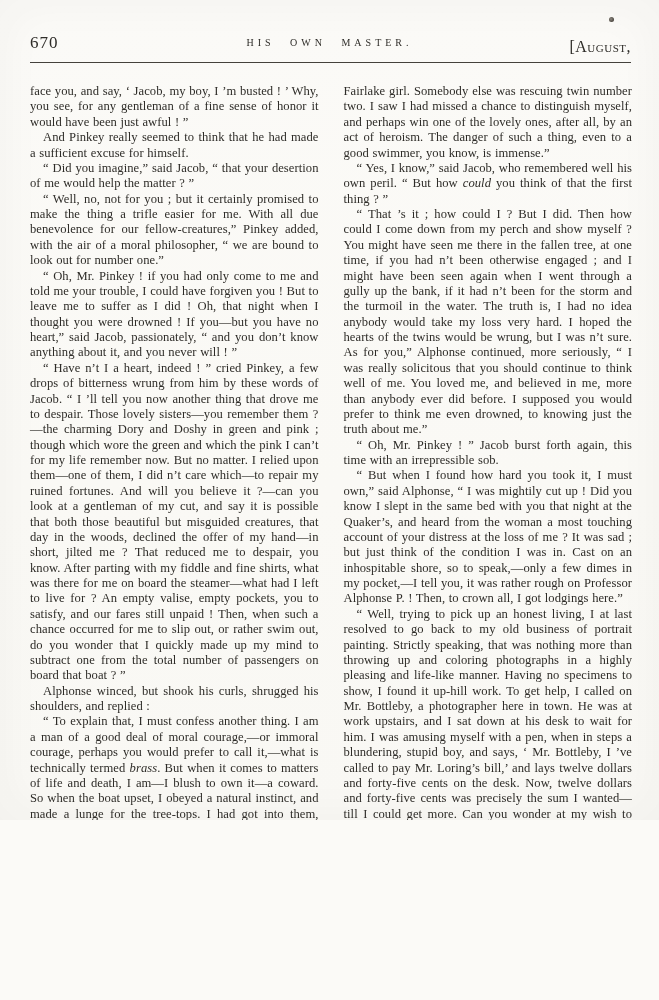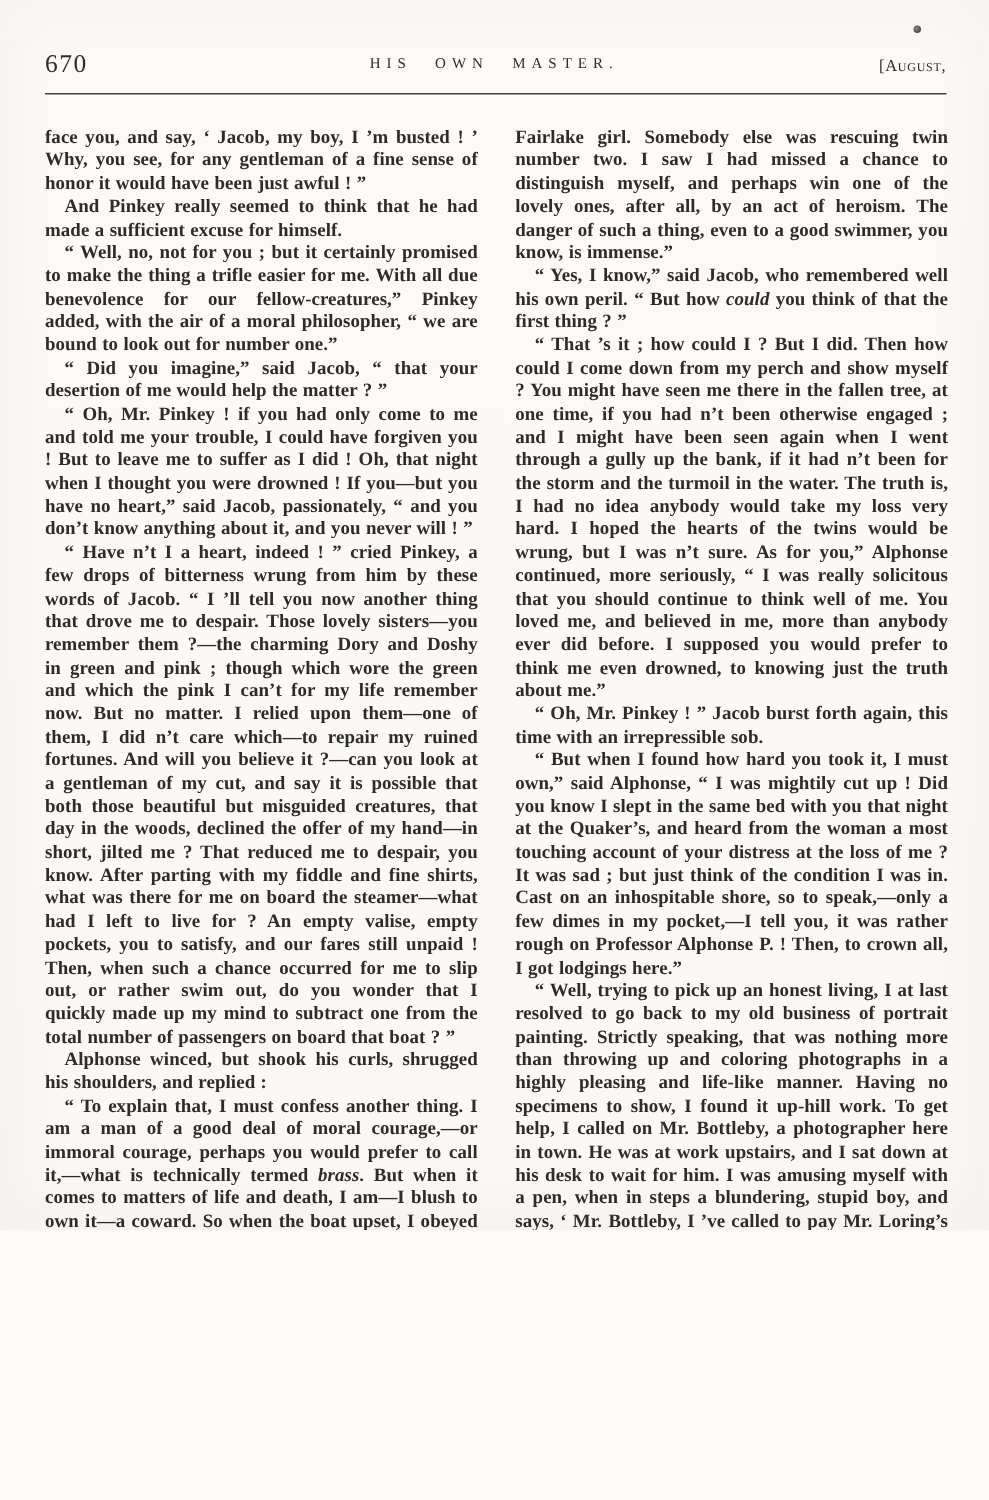--- a/index.html
+++ b/index.html
@@ -27,34 +27,34 @@
     position: absolute; left: 30px; top: 33px;
     font-size: 17px; letter-spacing: 1px;
   }
   .running-title {
     position: absolute; left: 0; top: 37px; width: 100%;
     text-align: center;
     font-size: 10px; letter-spacing: 4px; word-spacing: 9px;
   }
   .issue-label {
     position: absolute; right: 28px; top: 38px;
-    font-size: 11px; font-variant: small-caps; letter-spacing: 0.5px;
+    font-size: 16px; font-variant: small-caps; letter-spacing: 0.5px;
   }
   .ornament-dot {
     position: absolute; left: 609px; top: 17px;
     width: 5px; height: 5px; border-radius: 50%;
     background: radial-gradient(circle at 40% 40%, #8d8880 0%, #4a463f 70%);
   }
   .header-rule {
     position: absolute; left: 30px; right: 28px; top: 62px;
     border-top: 1.6px solid var(--rule);
   }
   .columns {
     position: absolute; left: 30px; right: 27px; top: 84px;
-    display: flex; gap: 25px; font-weight: bold;
+    display: flex; gap: 25px;
   }
   .column { flex: 1 1 0; min-width: 0; }
   .para {
     margin: 0;
     font-size: 12.6px;
     line-height: 15.38px;
     text-align: justify;
     text-indent: 13px;
     letter-spacing: 0.05px;
     word-spacing: 0.4px;
@@ -83,22 +83,22 @@
     <span class="running-title">HIS OWN MASTER.</span>
     <span class="issue-label">[August,</span>
     <span class="ornament-dot"></span>
     <div class="header-rule"></div>
   </header>
 
   <main class="columns">
     <div class="column">
         <p class="para no-indent">face you, and say, ‘ Jacob, my boy, I ’m busted ! ’ Why, you see, for any gentleman of a fine sense of honor it would have been just awful ! ”</p>
         <p class="para">And Pinkey really seemed to think that he had made a sufficient excuse for himself.</p>
+        <p class="para">“ Did you imagine,” said Jacob, “ that your desertion of me would help the matter ? ”</p>
         <p class="para">“ Well, no, not for you ; but it certainly promised to make the thing a trifle easier for me. With all due benevolence for our fellow-creatures,” Pinkey added, with the air of a moral philosopher, “ we are bound to look out for number one.”</p>
-        <p class="para">“ Did you imagine,” said Jacob, “ that your desertion of me would help the matter ? ”</p>
         <p class="para">“ Oh, Mr. Pinkey ! if you had only come to me and told me your trouble, I could have forgiven you ! But to leave me to suffer as I did ! Oh, that night when I thought you were drowned ! If you—but you have no heart,” said Jacob, passionately, “ and you don’t know anything about it, and you never will ! ”</p>
         <p class="para">“ Have n’t I a heart, indeed ! ” cried Pinkey, a few drops of bitterness wrung from him by these words of Jacob. “ I ’ll tell you now another thing that drove me to despair. Those lovely sisters—you remember them ?—the charming Dory and Doshy in green and pink ; though which wore the green and which the pink I can’t for my life remember now. But no matter. I relied upon them—one of them, I did n’t care which—to repair my ruined fortunes. And will you believe it ?—can you look at a gentleman of my cut, and say it is possible that both those beautiful but misguided creatures, that day in the woods, declined the offer of my hand—in short, jilted me ? That reduced me to despair, you know. After parting with my fiddle and fine shirts, what was there for me on board the steamer—what had I left to live for ? An empty valise, empty pockets, you to satisfy, and our fares still unpaid ! Then, when such a chance occurred for me to slip out, or rather swim out, do you wonder that I quickly made up my mind to subtract one from the total number of passengers on board that boat ? ”</p>
         <p class="para">Alphonse winced, but shook his curls, shrugged his shoulders, and replied :</p>
         <p class="para runover">“ To explain that, I must confess another thing. I am a man of a good deal of moral courage,—or immoral courage, perhaps you would prefer to call it,—what is technically termed <i>brass</i>. But when it comes to matters of life and death, I am—I blush to own it—a coward. So when the boat upset, I obeyed a natural instinct, and made a lunge for the tree-tops. I had got into them, when—I am ashamed to say it—I saw you help one of the twins to the boat, and then rescue that pretty little</p>
       </div>
     <div class="column">
         <p class="para no-indent">Fairlake girl. Somebody else was rescuing twin number two. I saw I had missed a chance to distinguish myself, and perhaps win one of the lovely ones, after all, by an act of heroism. The danger of such a thing, even to a good swimmer, you know, is immense.”</p>
         <p class="para">“ Yes, I know,” said Jacob, who remembered well his own peril. “ But how <i>could</i> you think of that the first thing ? ”</p>
         <p class="para">“ That ’s it ; how could I ? But I did. Then how could I come down from my perch and show myself ? You might have seen me there in the fallen tree, at one time, if you had n’t been otherwise engaged ; and I might have been seen again when I went through a gully up the bank, if it had n’t been for the storm and the turmoil in the water. The truth is, I had no idea anybody would take my loss very hard. I hoped the hearts of the twins would be wrung, but I was n’t sure. As for you,” Alphonse continued, more seriously, “ I was really solicitous that you should continue to think well of me. You loved me, and believed in me, more than anybody ever did before. I supposed you would prefer to think me even drowned, to knowing just the truth about me.”</p>
         <p class="para">“ Oh, Mr. Pinkey ! ” Jacob burst forth again, this time with an irrepressible sob.</p>

